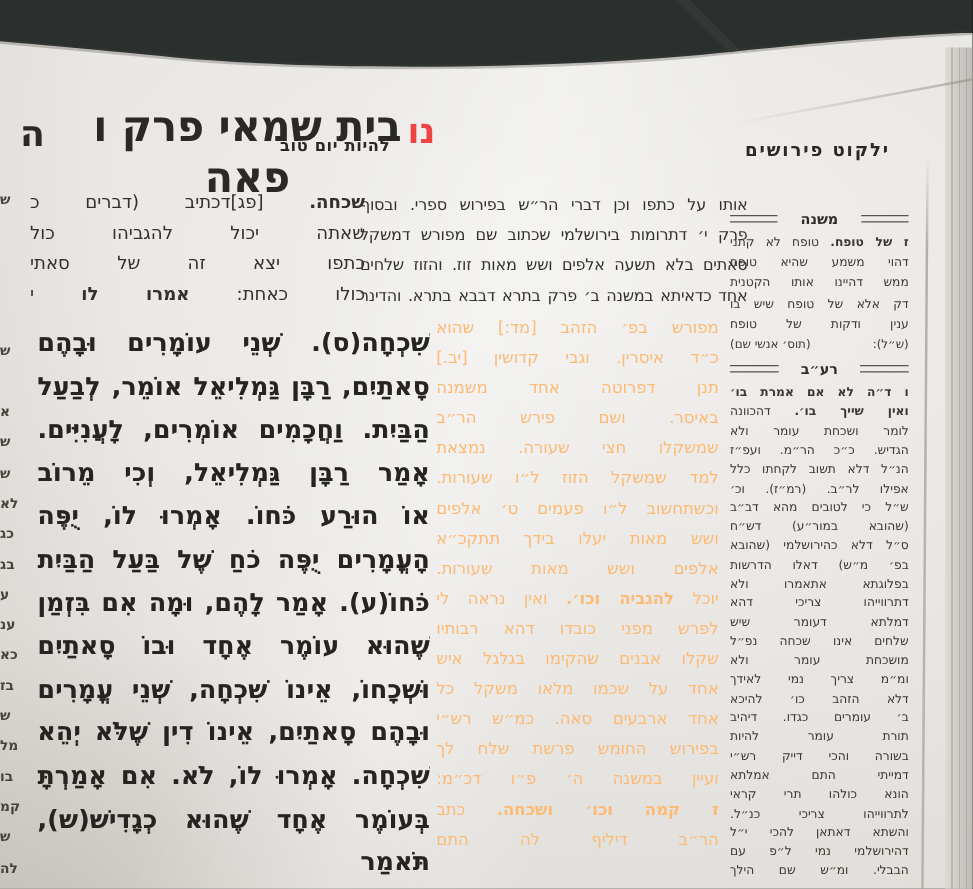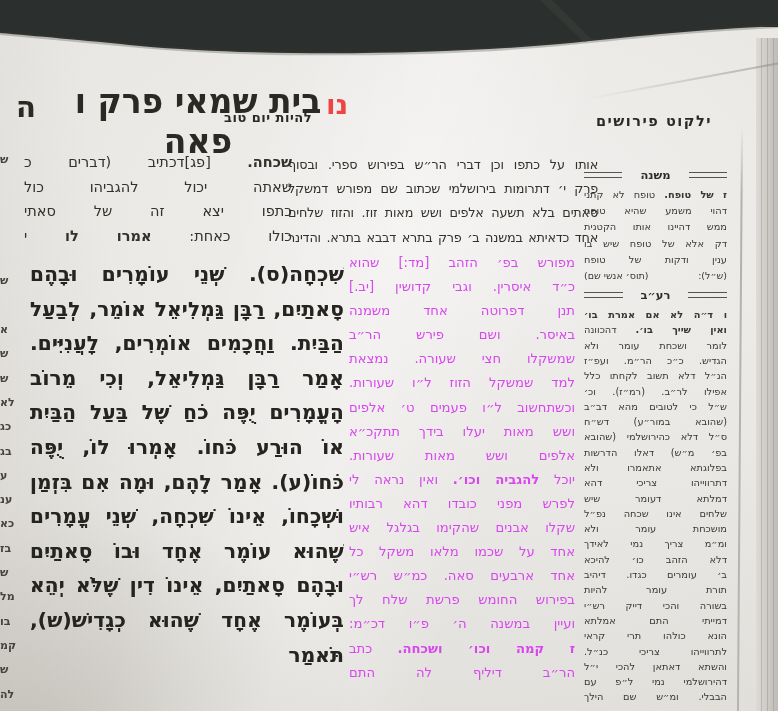--- a/index.html
+++ b/index.html
@@ -29,21 +29,21 @@
   .tx{position:absolute;direction:rtl;color:#2f2d28;}
   .line{direction:rtl;text-align:justify;text-align-last:justify;}
   .h-title{left:50px;top:82px;width:296px;font-size:33px;font-weight:bold;color:#2b2924;
            text-align:center;text-align-last:center;transform:scaleY(1.04);}
   .title-frag{left:16px;top:90px;font-size:29px;font-weight:bold;color:#2b2924;}
   .h-pagenum{left:326px;top:88px;font-size:28px;font-weight:bold;color:#ef4444;}
   .h-running{left:224px;top:110px;font-size:13px;font-weight:bold;letter-spacing:.5px;color:#2b2924;}
   .h-yalkut{left:596px;top:113px;font-size:14.5px;font-weight:bold;letter-spacing:1.5px;color:#2b2924;}
   .upper-left{left:24px;top:150px;width:268px;font-size:14.5px;line-height:24.5px;color:#33312b;overflow:hidden;}
   .tyt-wide{left:288px;top:153px;width:310px;font-size:12.8px;line-height:24.2px;letter-spacing:-.2px;color:#33312b;}
-  .tyt{left:349px;top:251px;width:226px;height:456px;font-size:13.2px;line-height:24.1px;color:#d946ef;overflow:hidden;}
+  .tyt{left:349px;top:251px;width:226px;height:456px;font-size:13.2px;line-height:24.1px;color:#fdba74;overflow:hidden;}
   .mishnah{left:30px;top:257px;width:314px;height:452px;font-size:20px;line-height:34.6px;
            font-weight:bold;color:#262420;letter-spacing:.2px;overflow:hidden;
            text-shadow:0 0 .5px rgba(50,48,42,.5);}
   .yalkut{left:584px;top:146px;width:143px;height:565px;color:#3a3831;overflow:hidden;}
   .sect-rule{display:flex;align-items:center;gap:18px;margin:4px 0 5px;}
   .sect-rule .bar{flex:1;height:4px;border-top:1px solid #56544e;border-bottom:1px solid #56544e;}
   .sect-label{font-size:11.5px;font-weight:bold;color:#2e2c27;}
   .rule1{margin-top:22px;}
   .yk1 .line{font-size:9.8px;line-height:16.2px;}
   .yk2 .line{font-size:9.8px;line-height:15.3px;}
@@ -107,26 +107,27 @@
       <div class="line"><span>שאתה יכול להגביהו כול</span></div>
       <div class="line"><span>כתפו יצא זה של סאתי</span></div>
       <div class="line"><span>כולו כאחת: </span><b>אמרו לו</b><span> י</span></div>
     </div>
 
   <div class="tx mishnah">
       <div class="line"><span>שִׁכְחָה(ס). שְׁנֵי עוֹמָרִים וּבָהֶם</span></div>
       <div class="line"><span>סָאתַיִם, רַבָּן גַּמְלִיאֵל אוֹמֵר, לְבַעַל</span></div>
       <div class="line"><span>הַבַּיִת. וַחֲכָמִים אוֹמְרִים, לָעֲנִיִּים.</span></div>
       <div class="line"><span>אָמַר רַבָּן גַּמְלִיאֵל, וְכִי מֵרוֹב</span></div>
+      <div class="line"><span>אוֹ הוּרַע כֹּחוֹ. אָמְרוּ לוֹ, יֻפֶּה</span></div>
       <div class="line"><span>הָעֳמָרִים יֻפֶּה כֹחַ שֶׁל בַּעַל הַבַּיִת</span></div>
-      <div class="line"><span>אוֹ הוּרַע כֹּחוֹ. אָמְרוּ לוֹ, יֻפֶּה</span></div>
       <div class="line"><span>כֹּחוֹ(ע). אָמַר לָהֶם, וּמָה אִם בִּזְמַן</span></div>
+      <div class="line"><span>שֶׁהוּא עוֹמֶר אֶחָד וּבוֹ סָאתַיִם</span></div>
       <div class="line"><span>וּשְׁכָחוֹ, אֵינוֹ שִׁכְחָה, שְׁנֵי עֳמָרִים</span></div>
-      <div class="line"><span>שֶׁהוּא עוֹמֶר אֶחָד וּבוֹ סָאתַיִם</span></div>
       <div class="line"><span>וּבָהֶם סָאתַיִם, אֵינוֹ דִין שֶׁלֹּא יְהֵא</span></div>
+      <div class="line"><span>שִׁכְחָה. אָמְרוּ לוֹ, לֹא. אִם אָמַרְתָּ</span></div>
       <div class="line"><span>בְּעוֹמֶר אֶחָד שֶׁהוּא כְגָדִישׁ(ש), תֹּאמַר</span></div>
       <div class="line"></div>
     </div>
 
   <div class="tx tyt-wide">
       <div class="line"><span>אותו על כתפו וכן דברי הר״ש בפירוש ספרי. ובסוף</span></div>
       <div class="line"><span>פרק י׳ דתרומות בירושלמי שכתוב שם מפורש דמשקל</span></div>
       <div class="line"><span>סאתים בלא תשעה אלפים ושש מאות זוז. והזוז שלחים</span></div>
       <div class="line"><span>אחד כדאיתא במשנה ב׳ פרק בתרא דבבא בתרא. והדינר</span></div>
     </div>

